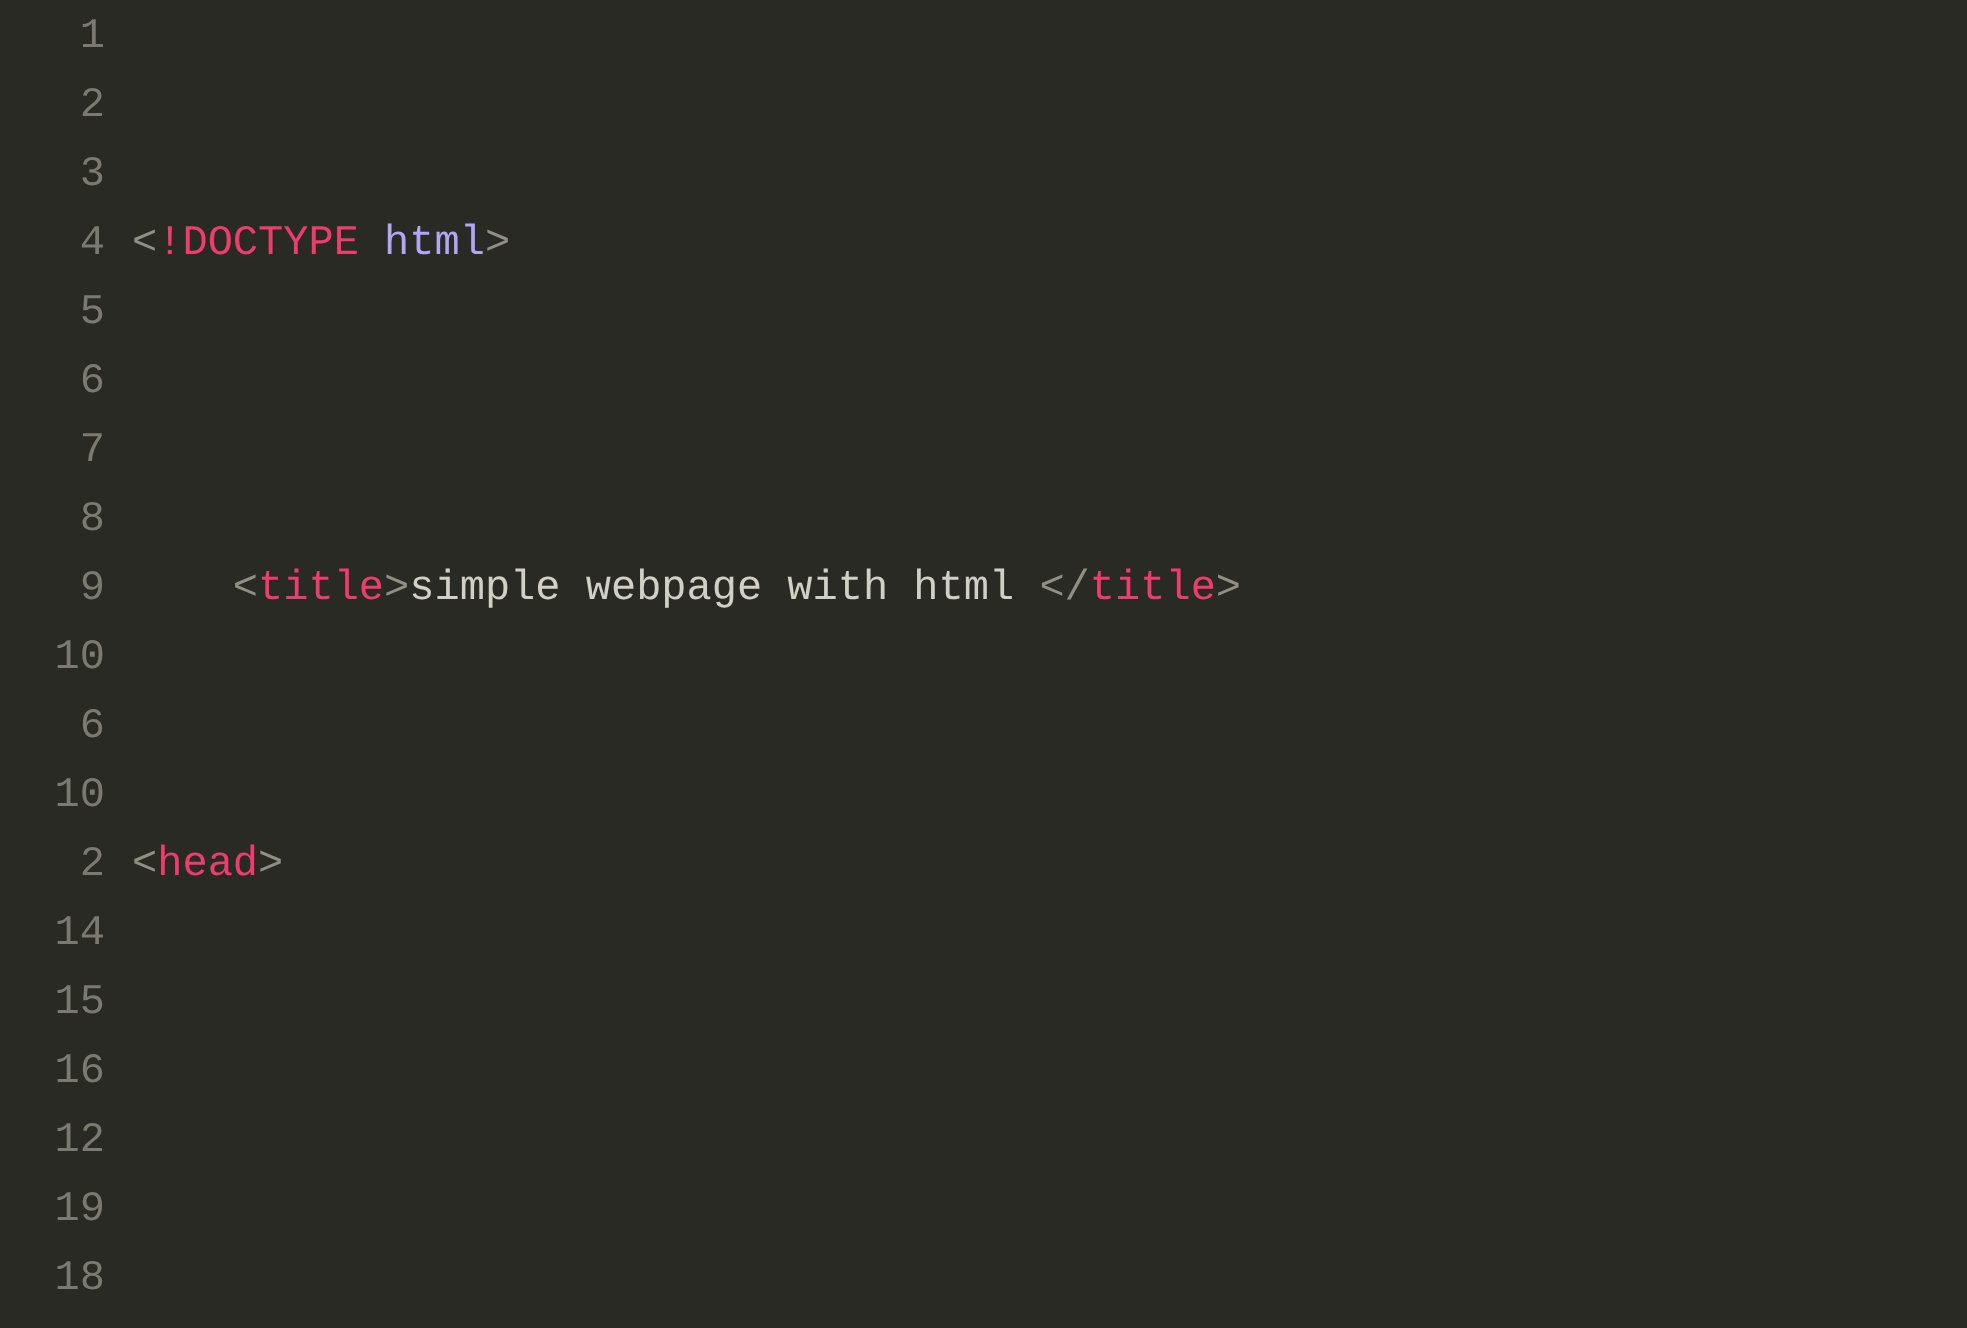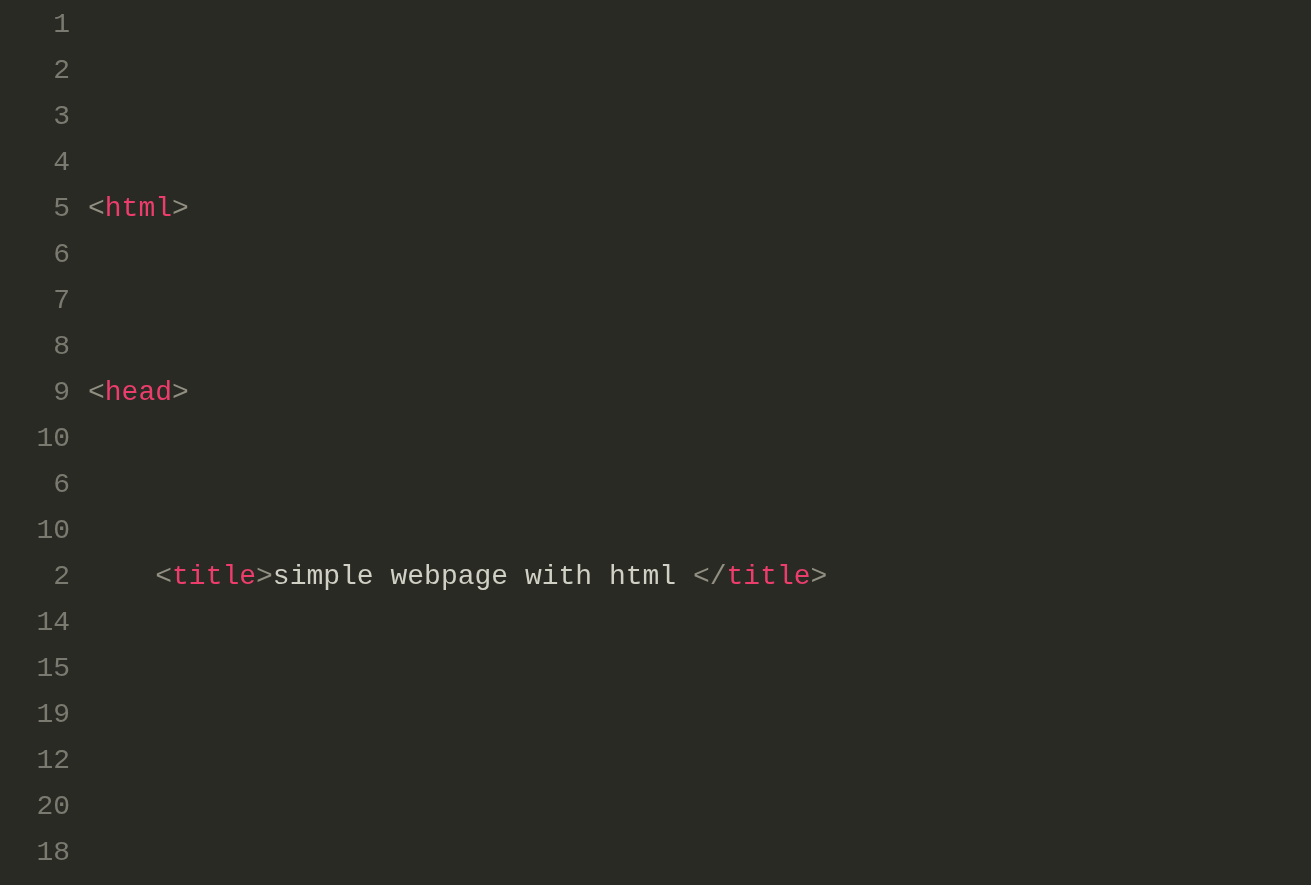--- a/index.html
+++ b/index.html
@@ -52,34 +52,34 @@
     <div class="ln">6</div>
     <div class="ln">7</div>
     <div class="ln">8</div>
     <div class="ln">9</div>
     <div class="ln">10</div>
     <div class="ln">6</div>
     <div class="ln">10</div>
     <div class="ln">2</div>
     <div class="ln">14</div>
     <div class="ln">15</div>
+    <div class="ln">16</div>
+    <div class="ln">12</div>
     <div class="ln">19</div>
-    <div class="ln">12</div>
-    <div class="ln">20</div>
     <div class="ln">18</div>
   </div>
 
   <div class="code">
     
+    <div class="line"><span class="punct">&lt;</span><span class="doctype-bang">!</span><span class="tag">DOCTYPE</span><span> </span><span class="doctype-word">html</span><span class="punct">&gt;</span></div>
     
-    <div class="line"><span class="punct">&lt;</span><span class="tag">html</span><span class="punct">&gt;</span></div>
+    
+    <div class="line">    <span class="punct">&lt;</span><span class="tag">title</span><span class="punct">&gt;</span><span class="text">simple webpage with html </span><span class="punct">&lt;/</span><span class="tag">title</span><span class="punct">&gt;</span></div>
     
     <div class="line"><span class="punct">&lt;</span><span class="tag">head</span><span class="punct">&gt;</span></div>
-    
-    <div class="line">    <span class="punct">&lt;</span><span class="tag">title</span><span class="punct">&gt;</span><span class="text">simple webpage with html </span><span class="punct">&lt;/</span><span class="tag">title</span><span class="punct">&gt;</span></div>
     
     <div class="line"> </div>
     
     
     
     
     
     
     
     

